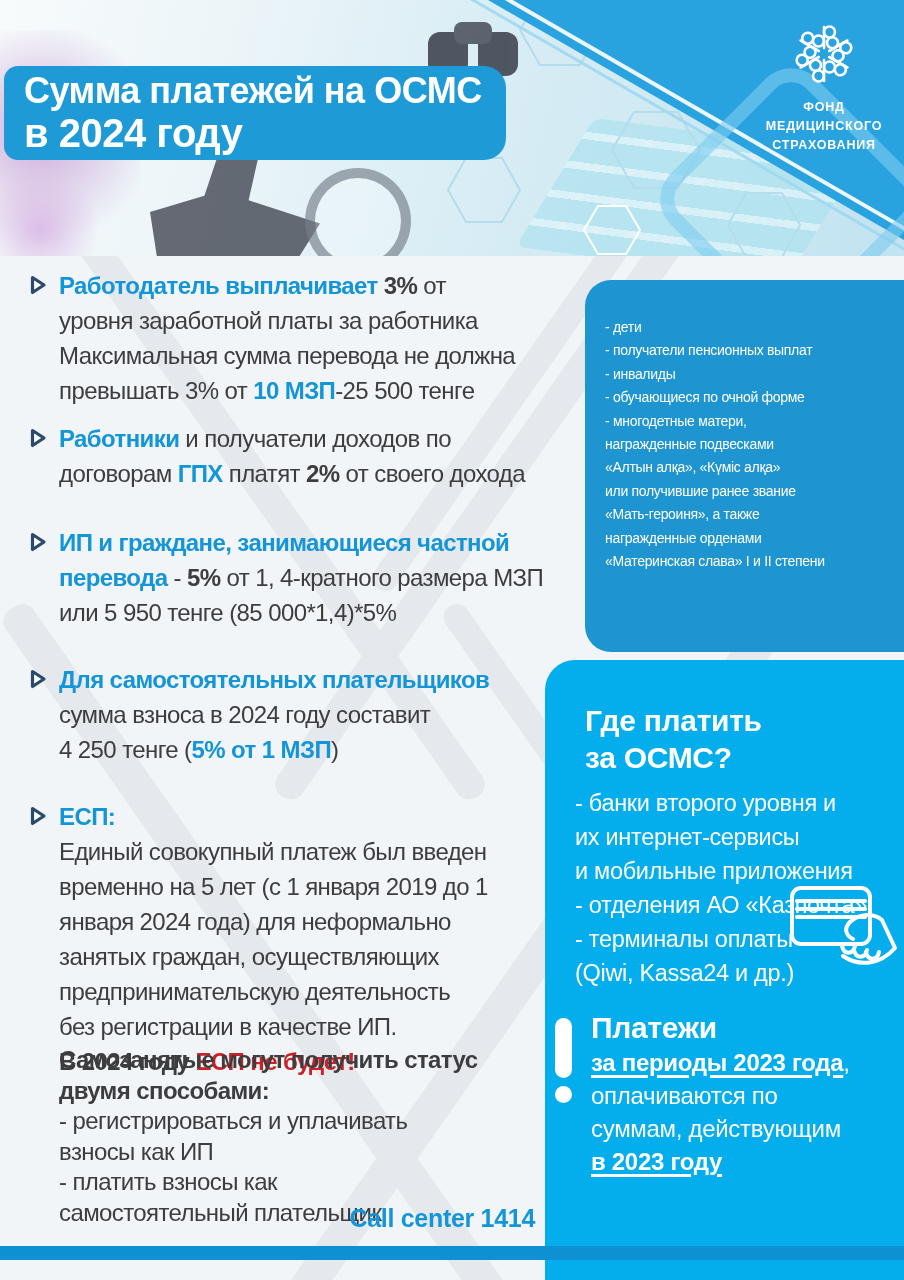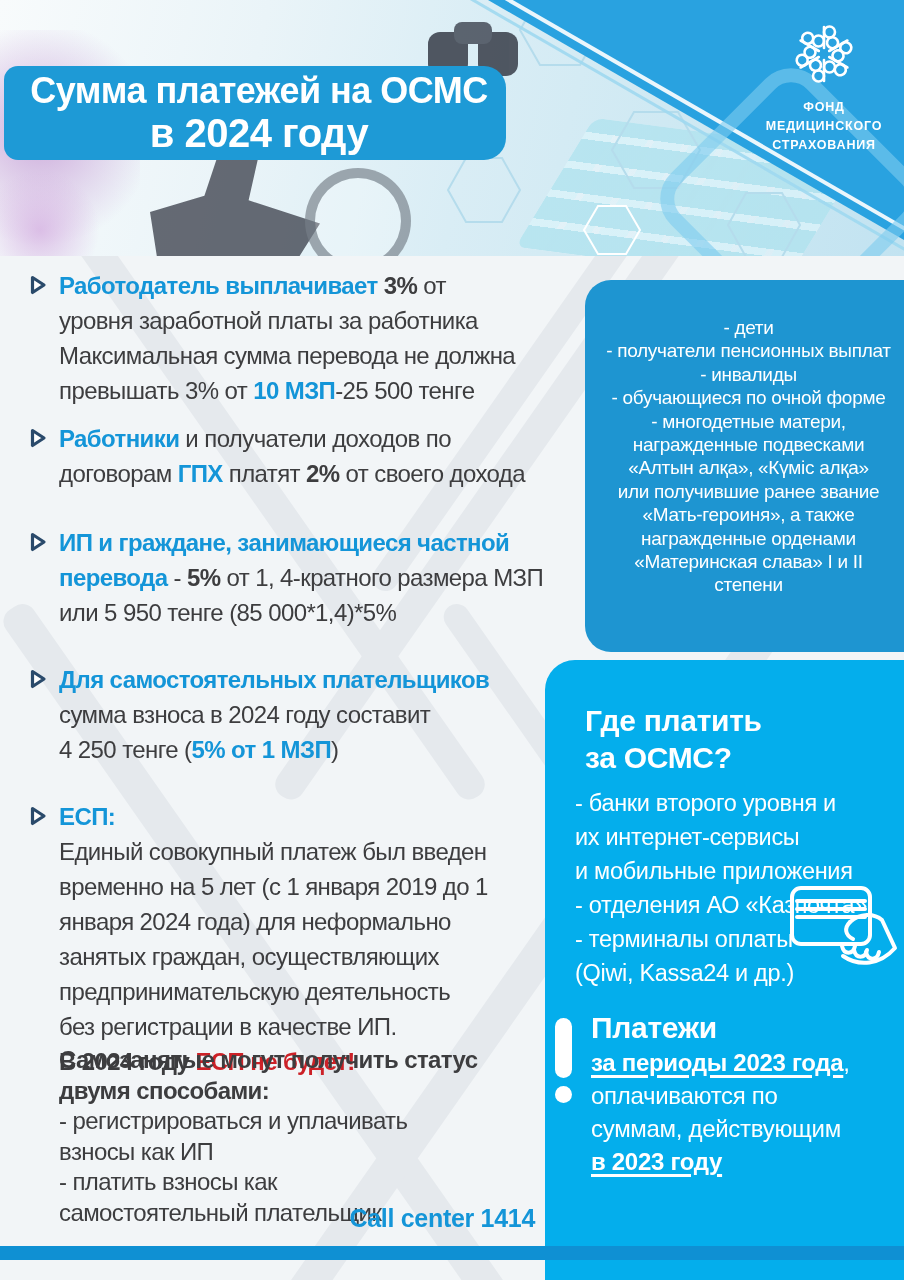--- a/index.html
+++ b/index.html
@@ -44,43 +44,43 @@
     clip-path:polygon(488px 0,904px 0,904px 240px);z-index:2;}
   .banner-line{position:absolute;width:560px;height:4px;background:rgba(255,255,255,.9);
     left:421px;top:109px;transform:rotate(30deg);z-index:3;}
   .banner-line2{position:absolute;width:560px;height:3px;background:rgba(159,216,239,.9);
     left:412px;top:125px;transform:rotate(30deg);z-index:3;}
   .gshape{position:absolute;left:688px;top:96px;width:178px;height:178px;border:14px solid rgba(125,203,238,.6);
     border-radius:36px;transform:rotate(45deg);z-index:3;}
   .logo{position:absolute;left:740px;top:18px;width:168px;text-align:center;z-index:5;color:#fff;}
   .logo-text{margin-top:4px;font-size:12.5px;font-weight:700;letter-spacing:.8px;line-height:1.5;white-space:pre-line;}
   .title-bar{position:absolute;left:4px;top:66px;width:502px;height:94px;background:var(--c-bar,#1e9ad6);
-    border-radius:14px 22px 22px 14px;z-index:5;color:#fff;padding-left:8px;box-sizing:border-box;
-    display:flex;flex-direction:column;justify-content:center;align-items:center;}
+    border-radius:14px 22px 22px 14px;z-index:5;color:#fff;padding-left:20px;box-sizing:border-box;
+    display:flex;flex-direction:column;justify-content:center;}
   .title-l1{font-size:36px;font-weight:600;letter-spacing:-.5px;line-height:1.12;}
   .title-l2{font-size:40px;font-weight:800;letter-spacing:-.5px;line-height:1.1;}
 
   
   .sect{position:absolute;left:30px;width:545px;z-index:2;}
   .s1{top:268px}.s2{top:421px}.s3{top:525px}.s4{top:662px}.s5{top:799px}.s6{top:1045px}
   .marker{position:absolute;left:0;top:7px;}
   .para{margin-left:29px;font-size:24px;line-height:35px;letter-spacing:-.6px;color:var(--c-dark,#3d3d3f);
     white-space:pre-line;}
   .s6 .para{line-height:30.5px;}
   .seg.b{color:var(--c-accent,#1495d8);font-weight:700;}
   .seg.d{color:var(--c-dark,#3d3d3f);font-weight:700;}
   .seg.r{color:var(--c-red,#cc2127);font-weight:700;}
   .call-center{position:absolute;left:30px;top:1204px;width:505px;text-align:right;z-index:2;
     font-size:25px;font-weight:700;color:var(--c-accent,#1495d8);letter-spacing:-.3px;}
 
   
   .box1{position:absolute;left:585px;top:280px;width:319px;height:372px;background:var(--c-box1,#1e95d1);
     border-radius:26px 0 0 26px;z-index:3;color:#fff;box-sizing:border-box;padding:26px 12px 0 20px;}
   .box1-h{font-size:20px;font-weight:700;line-height:28px;letter-spacing:-.4px;white-space:pre-line;}
-  .box1-items{margin-top:10px;font-size:19px;line-height:23.4px;letter-spacing:-.3px;white-space:pre-line;text-align:center;}
+  .box1-items{margin-top:10px;font-size:14px;line-height:23.4px;letter-spacing:-.3px;white-space:pre-line;}
   .box2{position:absolute;left:545px;top:660px;width:359px;height:620px;background:var(--c-box2,#04aeec);
     border-radius:30px 0 0 0;z-index:3;color:#fff;}
   .where-h{margin:42px 0 0 40px;font-size:30px;font-weight:800;line-height:37px;letter-spacing:-.3px;white-space:pre-line;}
   .where-items{margin:10px 0 0 30px;font-size:23.5px;line-height:34px;letter-spacing:-.3px;white-space:pre-line;}
   .card-icon{position:absolute;left:243px;top:218px;}
   .pay{position:absolute;left:8px;top:352px;width:336px;}
   .excl{position:absolute;left:2px;top:6px;}
   .excl .bar{width:17px;height:60px;border-radius:9px;background:#fff;}
   .excl .dot{width:17px;height:17px;border-radius:50%;background:#fff;margin-top:8px;}
   .pay-content{margin-left:38px;}

